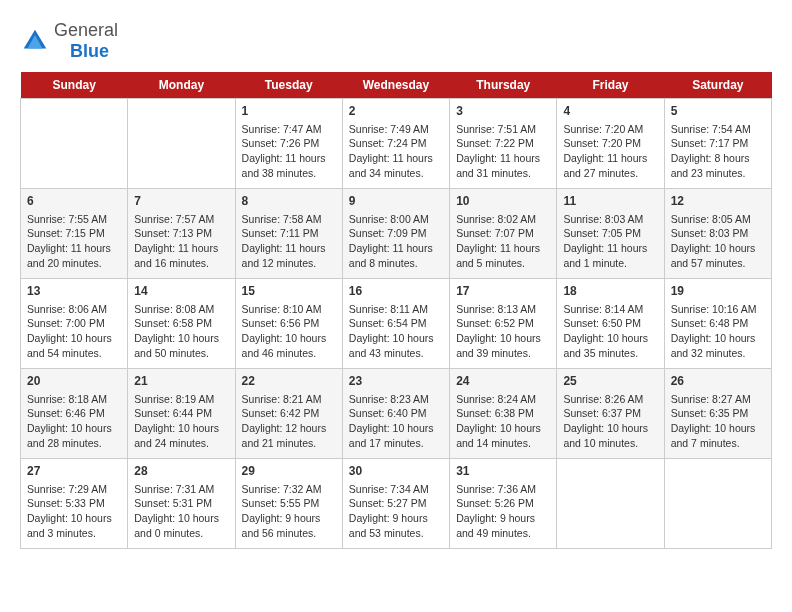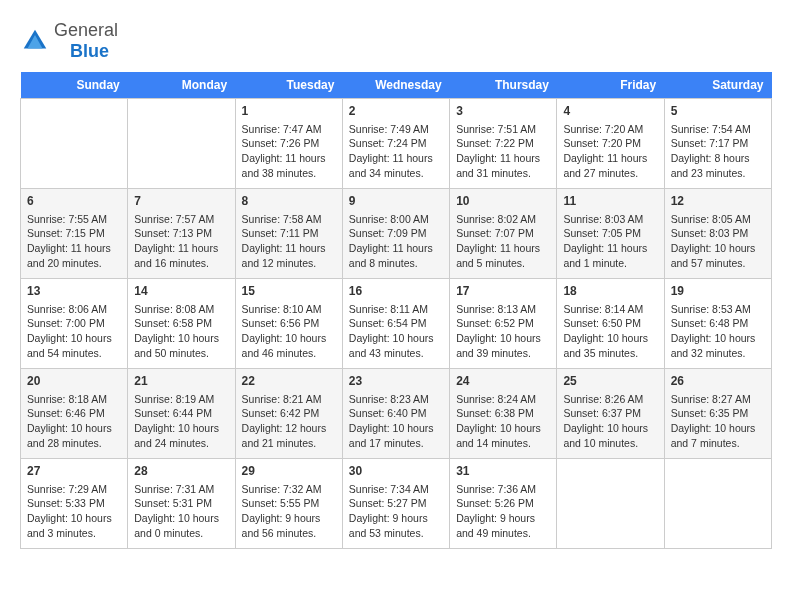--- a/index.html
+++ b/index.html
@@ -36,24 +36,24 @@
     .location {
       font-size: 14px;
       color: #555;
     }
     table {
       width: 100%;
       border-collapse: collapse;
       font-size: 11px;
     }
     thead th {
-      background-color: #3b82f6;
+      background-color: #b91c1c;
       color: #fff;
       padding: 6px 8px;
-      text-align: right;
+      text-align: center;
       font-size: 12px;
       font-weight: bold;
     }
     tbody td {
       border: 1px solid #ccc;
       vertical-align: top;
       padding: 4px 6px;
       min-height: 80px;
       height: 90px;
       width: 14.28%;
@@ -222,21 +222,21 @@
           <div class="day-info">Daylight: 10 hours and 39 minutes.</div>
         </td>
         <td>
           <div class="day-number">18</div>
           <div class="day-info">Sunrise: 8:14 AM</div>
           <div class="day-info">Sunset: 6:50 PM</div>
           <div class="day-info">Daylight: 10 hours and 35 minutes.</div>
         </td>
         <td>
           <div class="day-number">19</div>
-          <div class="day-info">Sunrise: 8:53 AM</div>
+          <div class="day-info">Sunrise: 10:16 AM</div>
           <div class="day-info">Sunset: 6:48 PM</div>
           <div class="day-info">Daylight: 10 hours and 32 minutes.</div>
         </td>
       </tr>
       <tr>
         <td>
           <div class="day-number">20</div>
           <div class="day-info">Sunrise: 8:18 AM</div>
           <div class="day-info">Sunset: 6:46 PM</div>
           <div class="day-info">Daylight: 10 hours and 28 minutes.</div>

